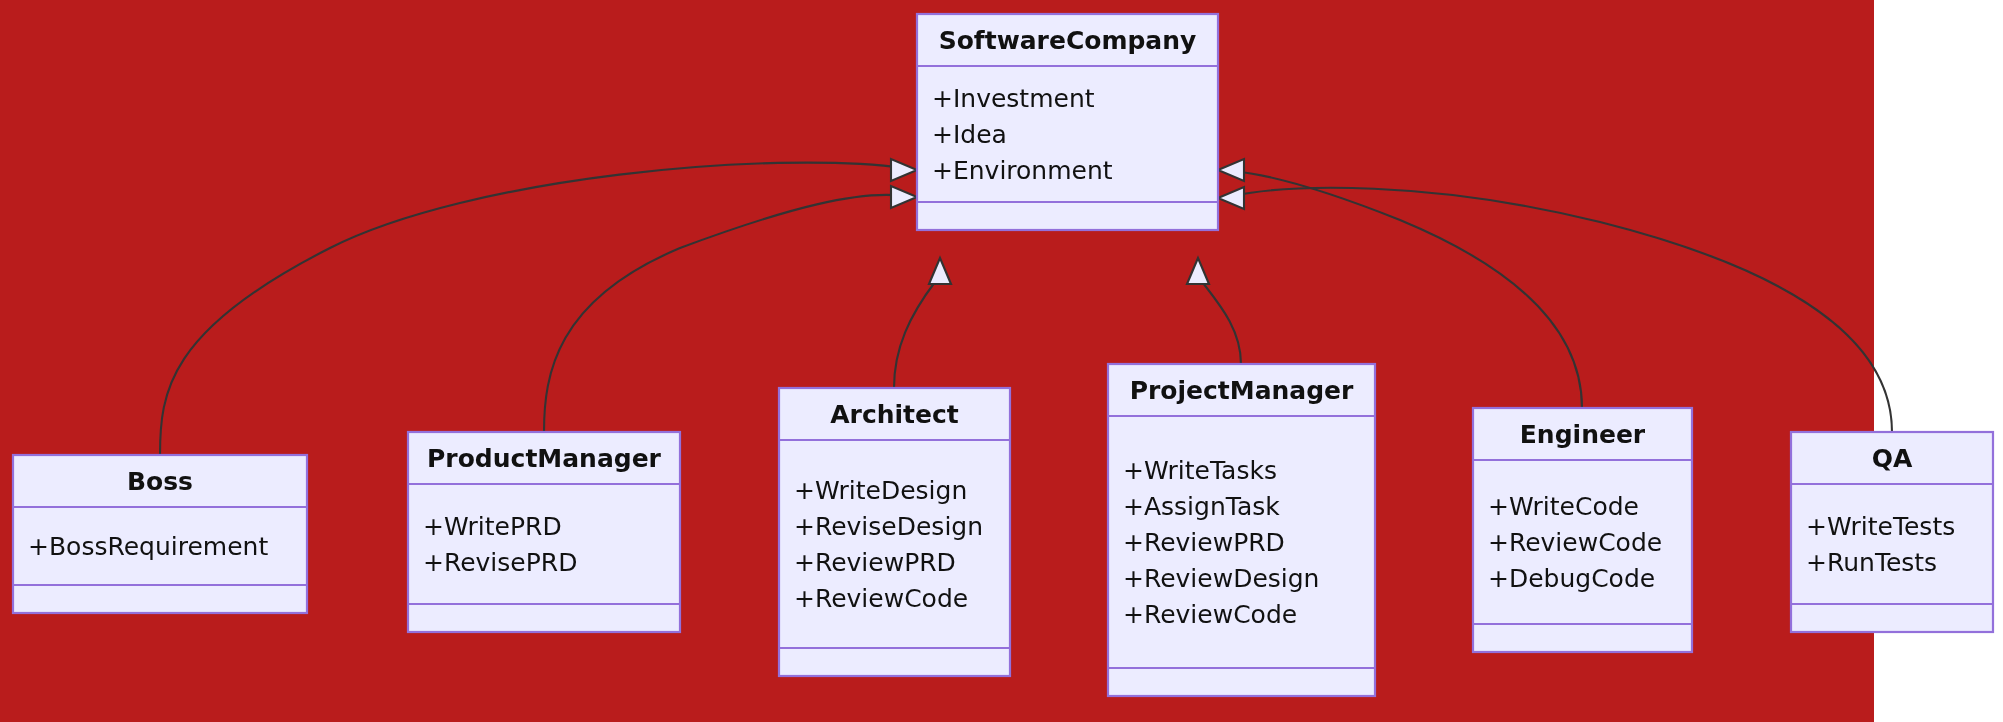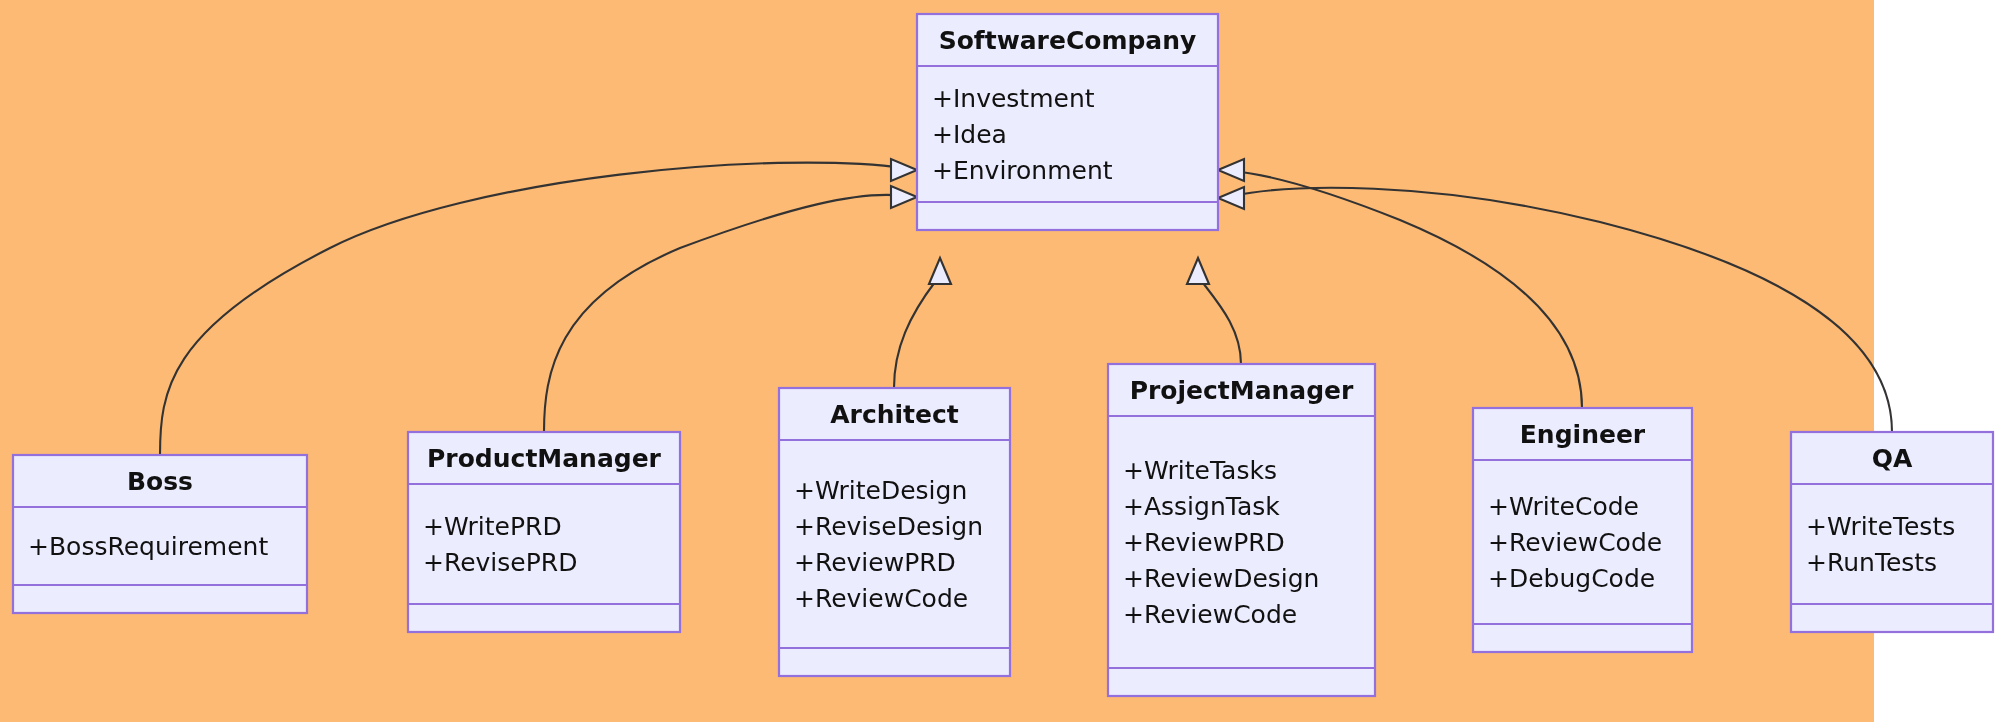--- a/index.html
+++ b/index.html
@@ -10,21 +10,21 @@
   body {
     width: 2003px;
     height: 722px;
     overflow: hidden;
     font-family: "DejaVu Sans", sans-serif;
   }
   #diagram-root {
     position: relative;
     width: 1874px;
     height: 722px;
-    background: #fdba74;
+    background: #b91c1c;
   }
   svg#uml-svg {
     display: block;
     width: 2003px;
     height: 722px;
   }
   .cls-box {
     stroke-width: 2.2px;
   }
   .cls-sep {

